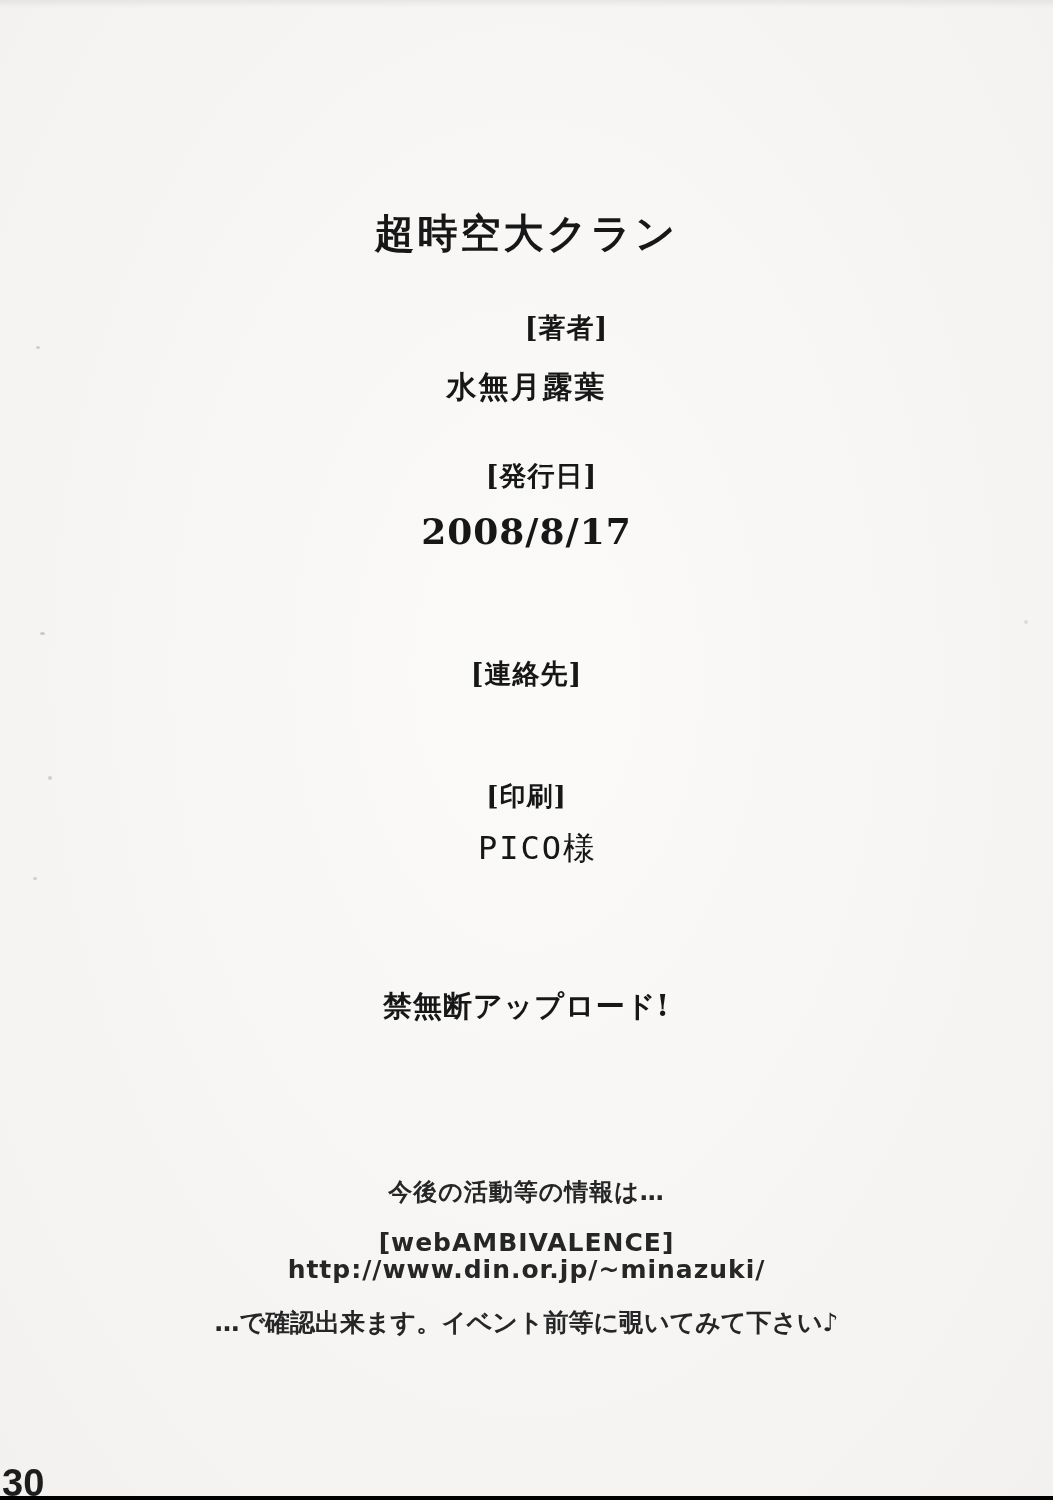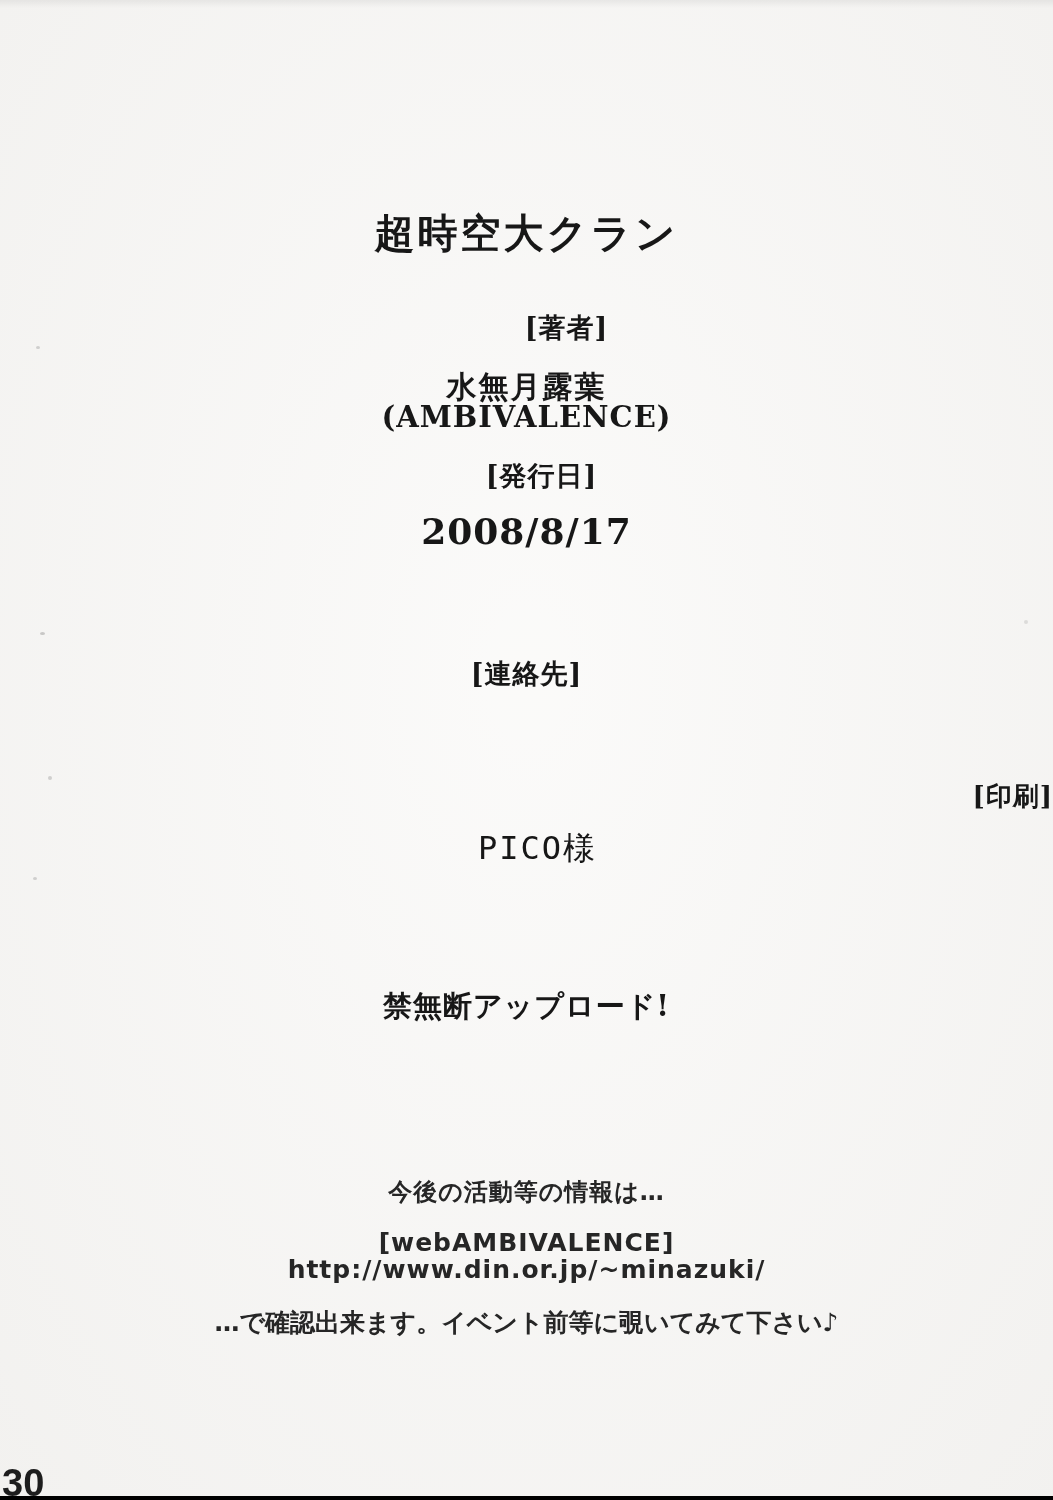--- a/index.html
+++ b/index.html
@@ -46,21 +46,21 @@
     margin-left: 11px;
   }
   .title        { top: 206px;  font-size: 40px; letter-spacing: 3px; }
   .author-label { top: 310px;  font-size: 27px; letter-spacing: 1px; padding-left: 40px; }
   .author-name  { top: 367px;  font-size: 30px; letter-spacing: 2px; }
   .author-circle{ top: 400px;  font-size: 29px; letter-spacing: 1px; }
   .date-label   { top: 458px;  font-size: 27px; letter-spacing: 1px; padding-left: 15px; }
   .date-value   { top: 510px;  font-size: 36px; letter-spacing: 1px; }
   .contact-label{ top: 656px;  font-size: 27px; letter-spacing: 1px; }
   .contact-email{ top: 710px;  font-size: 34px; letter-spacing: 1px; }
-  .print-label  { top: 779px;  font-size: 26px; letter-spacing: 1px; text-align: right; }
+  .print-label  { top: 779px;  font-size: 26px; letter-spacing: 1px; }
   .print-name   { top: 827px;  font-size: 32px; letter-spacing: 2px; }
   .warning-1    { top: 953px;  font-size: 29px; letter-spacing: 1px; }
   .warning-2    { top: 987px;  font-size: 29px; letter-spacing: 1px; text-align: center; }
   .footer-intro { top: 1176px; font-size: 24px; letter-spacing: 1px; text-align: center; }
   .site-label   { top: 1228px; font-size: 25px; letter-spacing: 1px; }
   .site-url     { top: 1255px; font-size: 25px; letter-spacing: 1px; }
   .footer-note  { top: 1306px; font-size: 25px; }
   .page-number {
     position: absolute;
     left: 2px;
@@ -93,21 +93,20 @@
 <body>
 
 <div class="page">
 
   <div class="line serif title">超時空大クラン</div>
 
   <div class="line serif author-label">[著者]</div>
 
   <div class="line serif author-name">水無月露葉</div>
 
-  <div class="line serif author-circle">(AMBIVALENCE)</div>
 
   <div class="line serif date-label">[発行日]</div>
 
   <div class="line serif date-value">2008/8/17</div>
 
   <div class="line serif contact-label">[連絡先]</div>
 
 
   <div class="line serif print-label">[印刷]</div>
 

